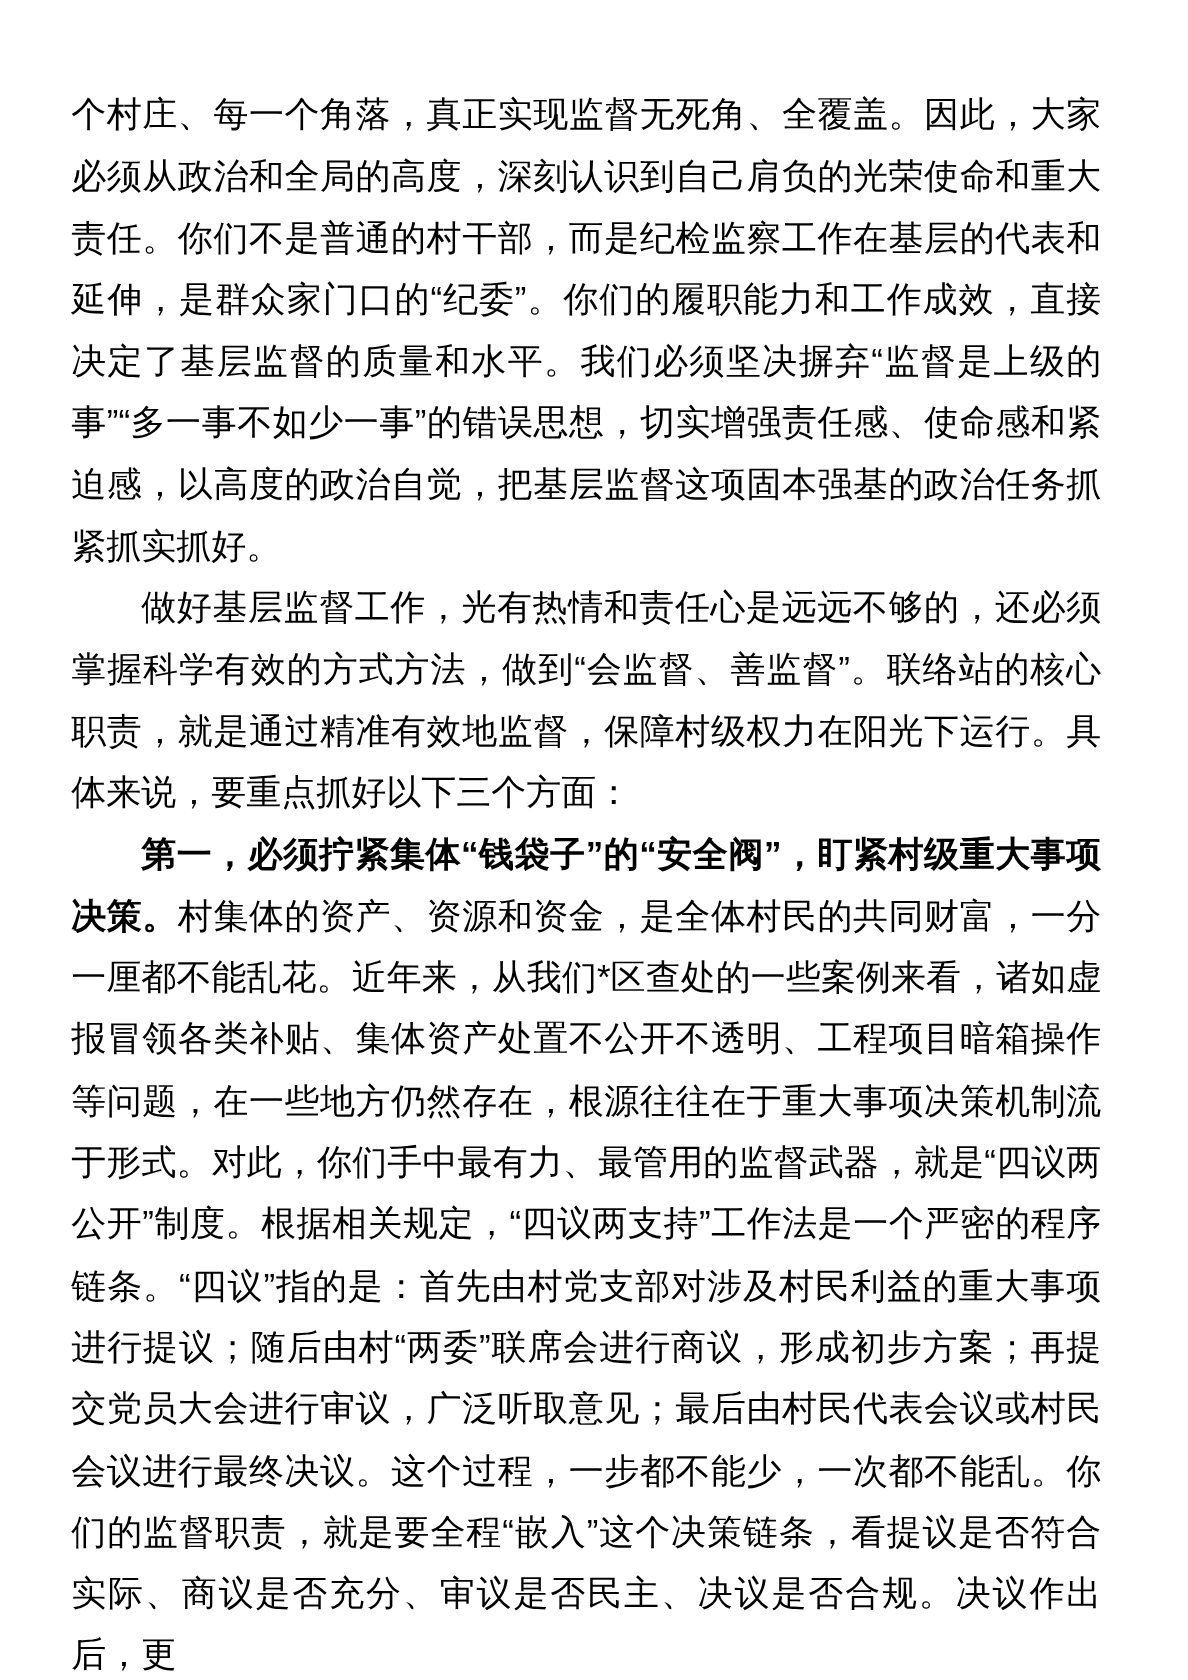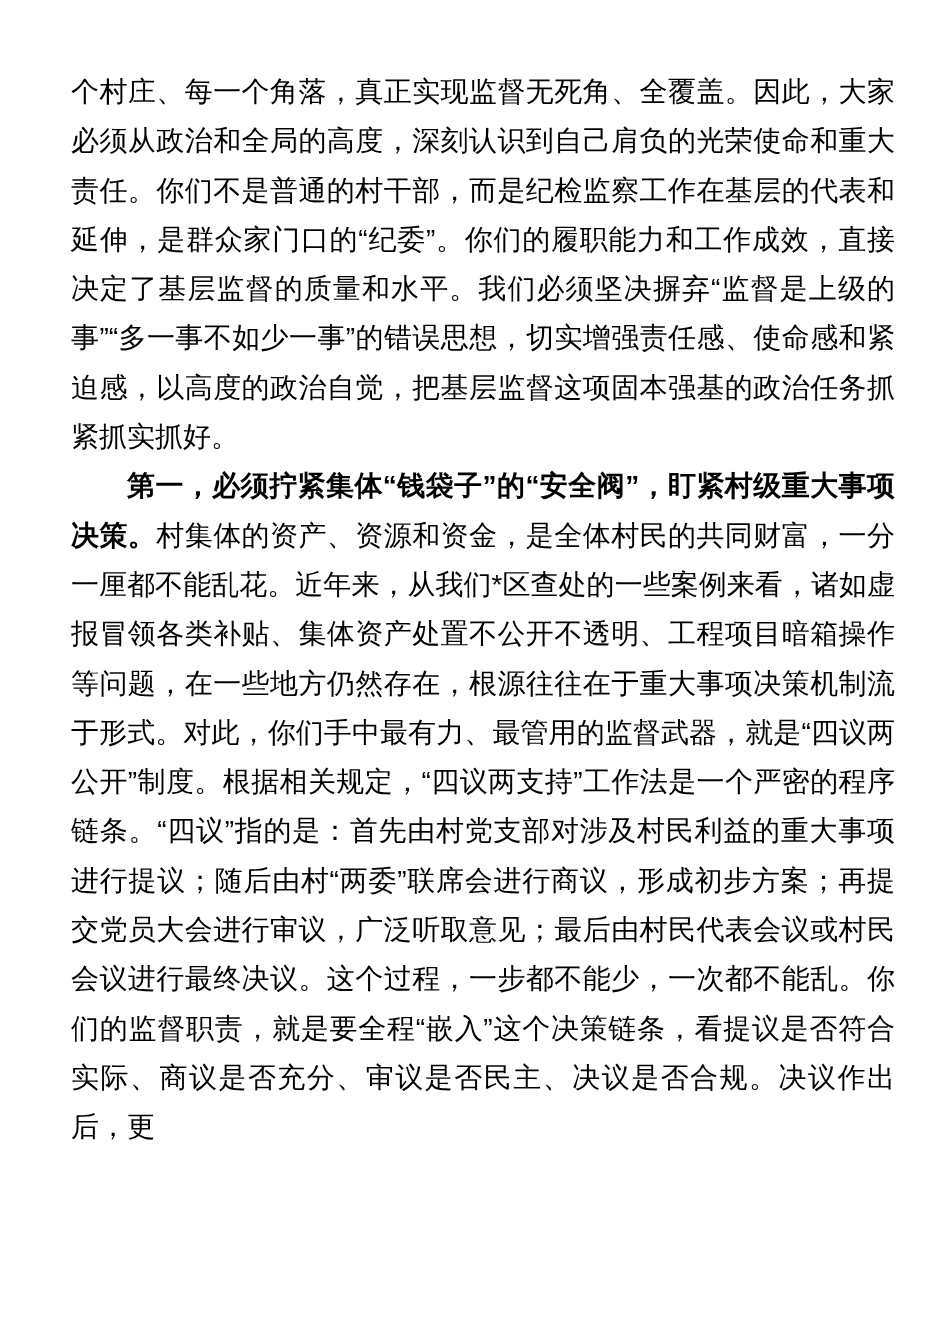--- a/index.html
+++ b/index.html
@@ -7,21 +7,20 @@
     padding: 0;
     background: #ffffff;
   }
   .page {
     position: relative;
     width: 882px;
     height: 1344px;
     background: #ffffff;
     overflow: hidden;
     font-family: "Liberation Sans", "DejaVu Sans", sans-serif;
-    margin-left: 14px;
   }
   .doc-body {
     position: absolute;
     left: 57px;
     top: 67px;
     width: 824px;
     color: #000000;
   }
   .para {
     margin: 0;
@@ -47,15 +46,16 @@
   .run.bold {
     font-weight: 800;
   }
 </style>
 </head>
 <body>
 
 <div class="page" style="background: rgb(255, 255, 255);">
   <div class="doc-body" style="color: rgb(0, 0, 0);">
       <p class="para"><span class="run">个村庄、每一个角落，真正实现监督无死角、全覆盖。因此，大家必须从政治和全局的高度，深刻认识到自己肩负的光荣使命和重大责任。你们不是普通的村干部，而是纪检监察工作在基层的代表和延伸，是群众家门口的“纪委”。你们的履职能力和工作成效，直接决定了基层监督的质量和水平。我们必须坚决摒弃“监督是上级的事”“多一事不如少一事”的错误思想，切实增强责任感、使命感和紧迫感，以高度的政治自觉，把基层监督这项固本强基的政治任务抓紧抓实抓好。</span></p>
+      <p class="para indent"><span class="run">做好基层监督工作，光有热情和责任心是远远不够的，还必须掌握科学有效的方式方法，做到“会监督、善监督”。联络站的核心职责，就是通过精准有效地监督，保障村级权力在阳光下运行。具体来说，要重点抓好以下三个方面：</span></p>
       <p class="para indent"><span class="run bold">第一，必须拧紧集体“钱袋子”的“安全阀”，盯紧村级重大事项决策。</span><span class="run">村集体的资产、资源和资金，是全体村民的共同财富，一分一厘都不能乱花。近年来，从我们*区查处的一些案例来看，诸如虚报冒领各类补贴、集体资产处置不公开不透明、工程项目暗箱操作等问题，在一些地方仍然存在，根源往往在于重大事项决策机制流于形式。对此，你们手中最有力、最管用的监督武器，就是“四议两公开”制度。根据相关规定，“四议两支持”工作法是一个严密的程序链条。“四议”指的是：首先由村党支部对涉及村民利益的重大事项进行提议；随后由村“两委”联席会进行商议，形成初步方案；再提交党员大会进行审议，广泛听取意见；最后由村民代表会议或村民会议进行最终决议。这个过程，一步都不能少，一次都不能乱。你们的监督职责，就是要全程“嵌入”这个决策链条，看提议是否符合实际、商议是否充分、审议是否民主、决议是否合规。决议作出后，更</span></p>
     </div>
 </div>
 
 </body></html>

